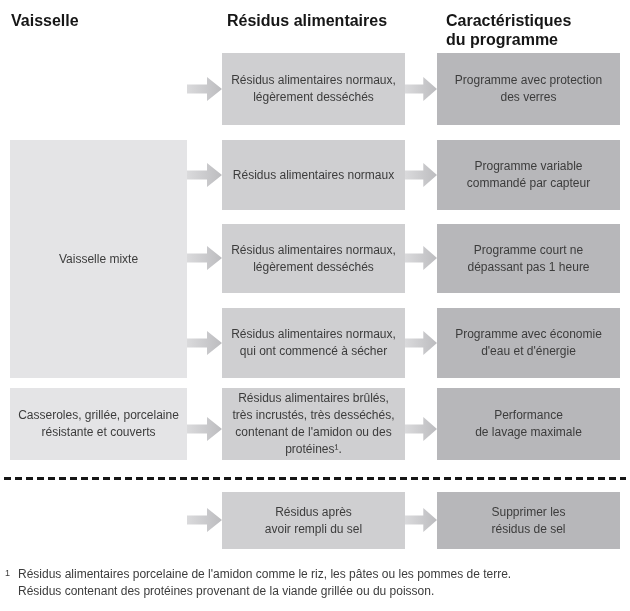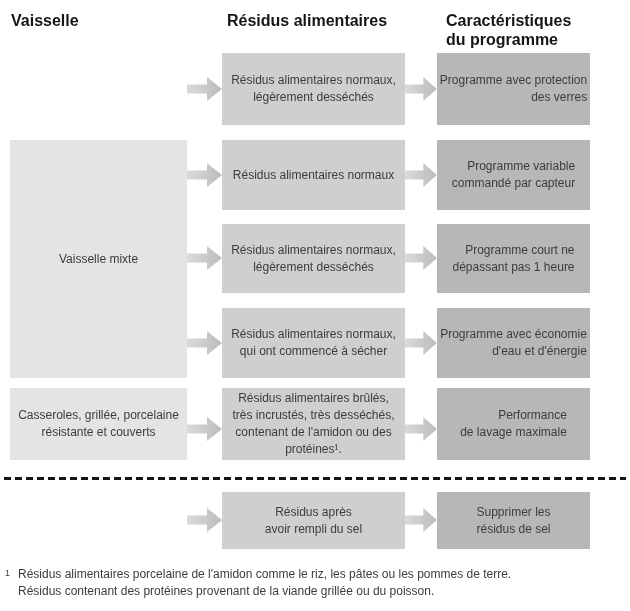--- a/index.html
+++ b/index.html
@@ -19,21 +19,21 @@
        color:var(--heading);white-space:pre-line;}
   .hdr1{left:11px;}
   .hdr2{left:227px;}
   .hdr3{left:437px;margin-left:9px;}
 
   .box{position:absolute;display:flex;align-items:center;justify-content:center;
        text-align:center;white-space:pre-line;color:var(--text);
        font-size:12px;line-height:17px;padding:2px 0;box-sizing:border-box;}
   .dish{background:var(--dish-box);left:10px;width:177px;}
   .res{background:var(--residue-box);left:222px;width:183px;}
-  .prog{background:var(--program-box);left:437px;width:153px;text-align:right;}
+  .prog{background:var(--program-box);left:437px;width:183px;}
 
   .r1{top:53px;height:72px;}
   .r2{top:140px;height:70px;}
   .r3{top:224px;height:69px;}
   .r4{top:308px;height:70px;}
   .r5{top:388px;height:72px;}
   .r6{top:492px;height:57px;}
   .dish.tall{top:140px;height:238px;}
 
   .arrow{position:absolute;width:35px;height:24px;left:187px;}

